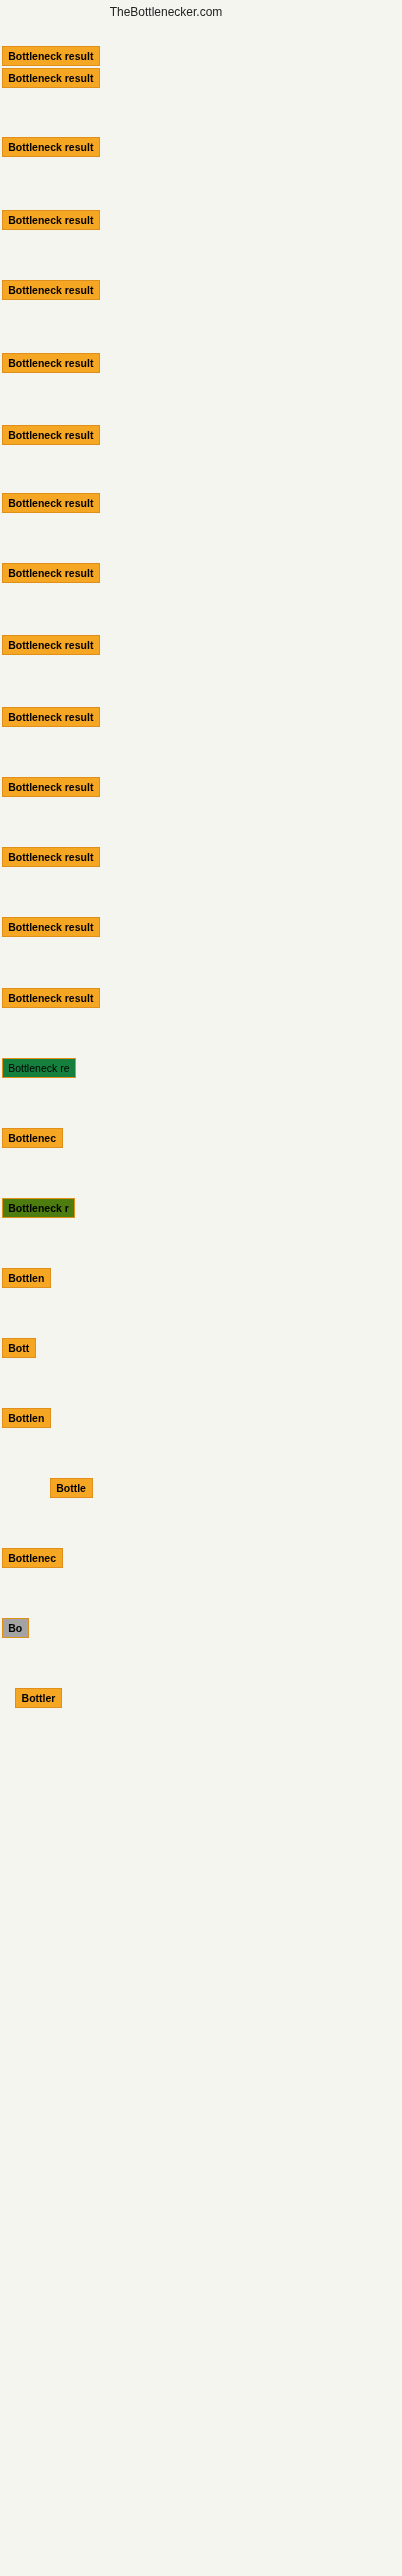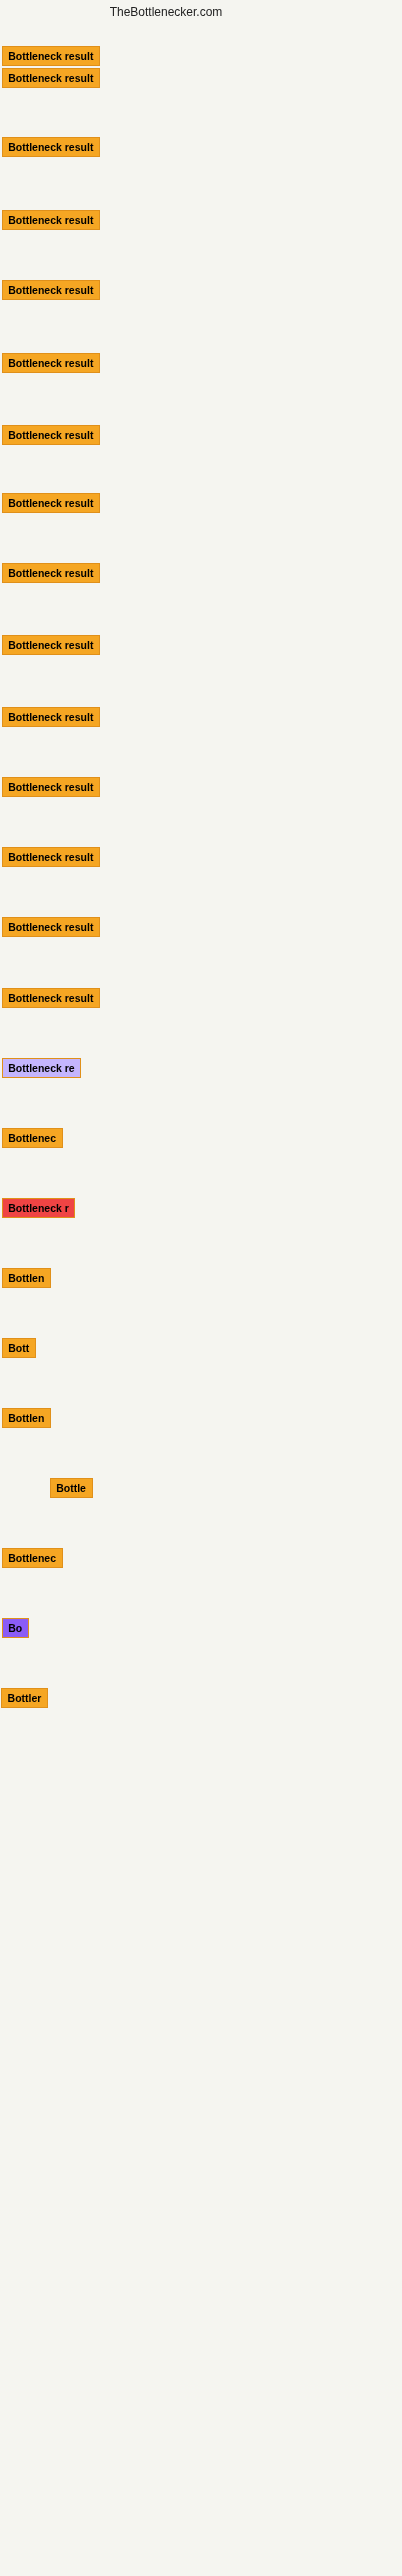--- a/index.html
+++ b/index.html
@@ -32,26 +32,26 @@
       <div style="position: absolute; left: 1.6px; top: 331px;"><span style="background-color: rgb(245, 166, 35); color: rgb(0, 0, 0); font-size: 10.5px; font-weight: bold; padding: 3.2px 5.6px; display: inline-block; white-space: nowrap; font-family: Arial, sans-serif; border: 0.8px solid rgb(224, 144, 26);">Bottleneck result</span></div>
       <div style="position: absolute; left: 1.6px; top: 403px;"><span style="background-color: rgb(245, 166, 35); color: rgb(0, 0, 0); font-size: 10.5px; font-weight: bold; padding: 3.2px 5.6px; display: inline-block; white-space: nowrap; font-family: Arial, sans-serif; border: 0.8px solid rgb(224, 144, 26);">Bottleneck result</span></div>
       <div style="position: absolute; left: 1.6px; top: 471px;"><span style="background-color: rgb(245, 166, 35); color: rgb(0, 0, 0); font-size: 10.5px; font-weight: bold; padding: 3.2px 5.6px; display: inline-block; white-space: nowrap; font-family: Arial, sans-serif; border: 0.8px solid rgb(224, 144, 26);">Bottleneck result</span></div>
       <div style="position: absolute; left: 1.6px; top: 541px;"><span style="background-color: rgb(245, 166, 35); color: rgb(0, 0, 0); font-size: 10.5px; font-weight: bold; padding: 3.2px 5.6px; display: inline-block; white-space: nowrap; font-family: Arial, sans-serif; border: 0.8px solid rgb(224, 144, 26);">Bottleneck result</span></div>
       <div style="position: absolute; left: 1.6px; top: 613px;"><span style="background-color: rgb(245, 166, 35); color: rgb(0, 0, 0); font-size: 10.5px; font-weight: bold; padding: 3.2px 5.6px; display: inline-block; white-space: nowrap; font-family: Arial, sans-serif; border: 0.8px solid rgb(224, 144, 26);">Bottleneck result</span></div>
       <div style="position: absolute; left: 1.6px; top: 685px;"><span style="background-color: rgb(245, 166, 35); color: rgb(0, 0, 0); font-size: 10.5px; font-weight: bold; padding: 3.2px 5.6px; display: inline-block; white-space: nowrap; font-family: Arial, sans-serif; border: 0.8px solid rgb(224, 144, 26);">Bottleneck result</span></div>
       <div style="position: absolute; left: 1.6px; top: 755px;"><span style="background-color: rgb(245, 166, 35); color: rgb(0, 0, 0); font-size: 10.5px; font-weight: bold; padding: 3.2px 5.6px; display: inline-block; white-space: nowrap; font-family: Arial, sans-serif; border: 0.8px solid rgb(224, 144, 26);">Bottleneck result</span></div>
       <div style="position: absolute; left: 1.6px; top: 825px;"><span style="background-color: rgb(245, 166, 35); color: rgb(0, 0, 0); font-size: 10.5px; font-weight: bold; padding: 3.2px 5.6px; display: inline-block; white-space: nowrap; font-family: Arial, sans-serif; border: 0.8px solid rgb(224, 144, 26);">Bottleneck result</span></div>
       <div style="position: absolute; left: 1.6px; top: 895px;"><span style="background-color: rgb(245, 166, 35); color: rgb(0, 0, 0); font-size: 10.5px; font-weight: bold; padding: 3.2px 5.6px; display: inline-block; white-space: nowrap; font-family: Arial, sans-serif; border: 0.8px solid rgb(224, 144, 26);">Bottleneck result</span></div>
       <div style="position: absolute; left: 1.6px; top: 966px;"><span style="background-color: rgb(245, 166, 35); color: rgb(0, 0, 0); font-size: 10.5px; font-weight: bold; padding: 3.2px 5.6px; display: inline-block; white-space: nowrap; font-family: Arial, sans-serif; border: 0.8px solid rgb(224, 144, 26);">Bottleneck result</span></div>
-      <div style="position: absolute; left: 1.6px; top: 1036px;"><span style="background-color: #c4b5fd; color: rgb(0, 0, 0); font-size: 10.5px; font-weight: bold; padding: 3.2px 5.6px; display: inline-block; white-space: nowrap; font-family: Arial, sans-serif; border: 0.8px solid rgb(224, 144, 26);">Bottleneck re</span></div>
+      <div style="position: absolute; left: 1.6px; top: 1036px;"><span style="background-color: #15803d; color: rgb(0, 0, 0); font-size: 10.5px; font-weight: normal; padding: 3.2px 5.6px; display: inline-block; white-space: nowrap; font-family: Arial, sans-serif; border: 0.8px solid rgb(224, 144, 26);">Bottleneck re</span></div>
       <div style="position: absolute; left: 1.6px; top: 1106px;"><span style="background-color: rgb(245, 166, 35); color: rgb(0, 0, 0); font-size: 10.5px; font-weight: bold; padding: 3.2px 5.6px; display: inline-block; white-space: nowrap; font-family: Arial, sans-serif; border: 0.8px solid rgb(224, 144, 26);">Bottlenec</span></div>
-      <div style="position: absolute; left: 1.6px; top: 1176px;"><span style="background-color: #ef4444; color: rgb(0, 0, 0); font-size: 10.5px; font-weight: bold; padding: 3.2px 5.6px; display: inline-block; white-space: nowrap; font-family: Arial, sans-serif; border: 0.8px solid rgb(224, 144, 26);">Bottleneck r</span></div>
+      <div style="position: absolute; left: 1.6px; top: 1176px;"><span style="background-color: #4d7c0f; color: rgb(0, 0, 0); font-size: 10.5px; font-weight: bold; padding: 3.2px 5.6px; display: inline-block; white-space: nowrap; font-family: Arial, sans-serif; border: 0.8px solid rgb(224, 144, 26);">Bottleneck r</span></div>
       <div style="position: absolute; left: 1.6px; top: 1246px;"><span style="background-color: rgb(245, 166, 35); color: rgb(0, 0, 0); font-size: 10.5px; font-weight: bold; padding: 3.2px 5.6px; display: inline-block; white-space: nowrap; font-family: Arial, sans-serif; border: 0.8px solid rgb(224, 144, 26);">Bottlen</span></div>
       <div style="position: absolute; left: 1.6px; top: 1316px; text-align: center;"><span style="background-color: rgb(245, 166, 35); color: rgb(0, 0, 0); font-size: 10.5px; font-weight: bold; padding: 3.2px 5.6px; display: inline-block; white-space: nowrap; font-family: Arial, sans-serif; border: 0.8px solid rgb(224, 144, 26);">Bott</span></div>
       <div style="position: absolute; left: 1.6px; top: 1386px;"><span style="background-color: rgb(245, 166, 35); color: rgb(0, 0, 0); font-size: 10.5px; font-weight: bold; padding: 3.2px 5.6px; display: inline-block; white-space: nowrap; font-family: Arial, sans-serif; border: 0.8px solid rgb(224, 144, 26);">Bottlen</span></div>
       <div style="position: absolute; left: 1.6px; top: 1456px; margin-left: 48px;"><span style="background-color: rgb(245, 166, 35); color: rgb(0, 0, 0); font-size: 10.5px; font-weight: bold; padding: 3.2px 5.6px; display: inline-block; white-space: nowrap; font-family: Arial, sans-serif; border: 0.8px solid rgb(224, 144, 26);">Bottle</span></div>
       <div style="position: absolute; left: 1.6px; top: 1526px;"><span style="background-color: rgb(245, 166, 35); color: rgb(0, 0, 0); font-size: 10.5px; font-weight: bold; padding: 3.2px 5.6px; display: inline-block; white-space: nowrap; font-family: Arial, sans-serif; border: 0.8px solid rgb(224, 144, 26);">Bottlenec</span></div>
-      <div style="position: absolute; left: 1.6px; top: 1596px;"><span style="background-color: #8b5cf6; color: rgb(0, 0, 0); font-size: 10.5px; font-weight: bold; padding: 3.2px 5.6px; display: inline-block; white-space: nowrap; font-family: Arial, sans-serif; border: 0.8px solid rgb(224, 144, 26);">Bo</span></div>
-      <div style="position: absolute; left: 1px; top: 1666px;"><span style="background-color: rgb(245, 166, 35); color: rgb(0, 0, 0); font-size: 10.5px; font-weight: bold; padding: 3.2px 5.6px; display: inline-block; white-space: nowrap; font-family: Arial, sans-serif; border: 0.8px solid rgb(224, 144, 26);">Bottler</span></div>
+      <div style="position: absolute; left: 1.6px; top: 1596px;"><span style="background-color: #a3a3a3; color: rgb(0, 0, 0); font-size: 10.5px; font-weight: bold; padding: 3.2px 5.6px; display: inline-block; white-space: nowrap; font-family: Arial, sans-serif; border: 0.8px solid rgb(224, 144, 26);">Bo</span></div>
+      <div style="position: absolute; left: 15px; top: 1666px;"><span style="background-color: rgb(245, 166, 35); color: rgb(0, 0, 0); font-size: 10.5px; font-weight: bold; padding: 3.2px 5.6px; display: inline-block; white-space: nowrap; font-family: Arial, sans-serif; border: 0.8px solid rgb(224, 144, 26);">Bottler</span></div>
     </div>
 
 </div>
 
 
 </body></html>

